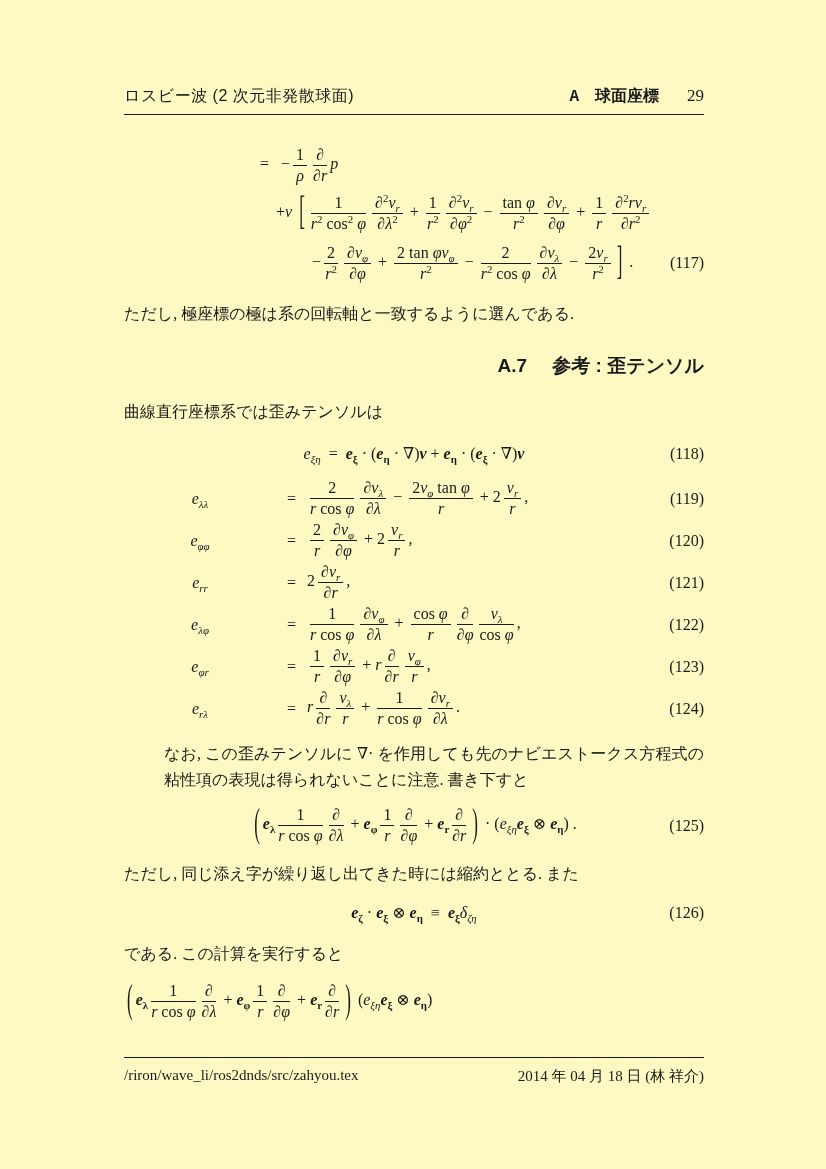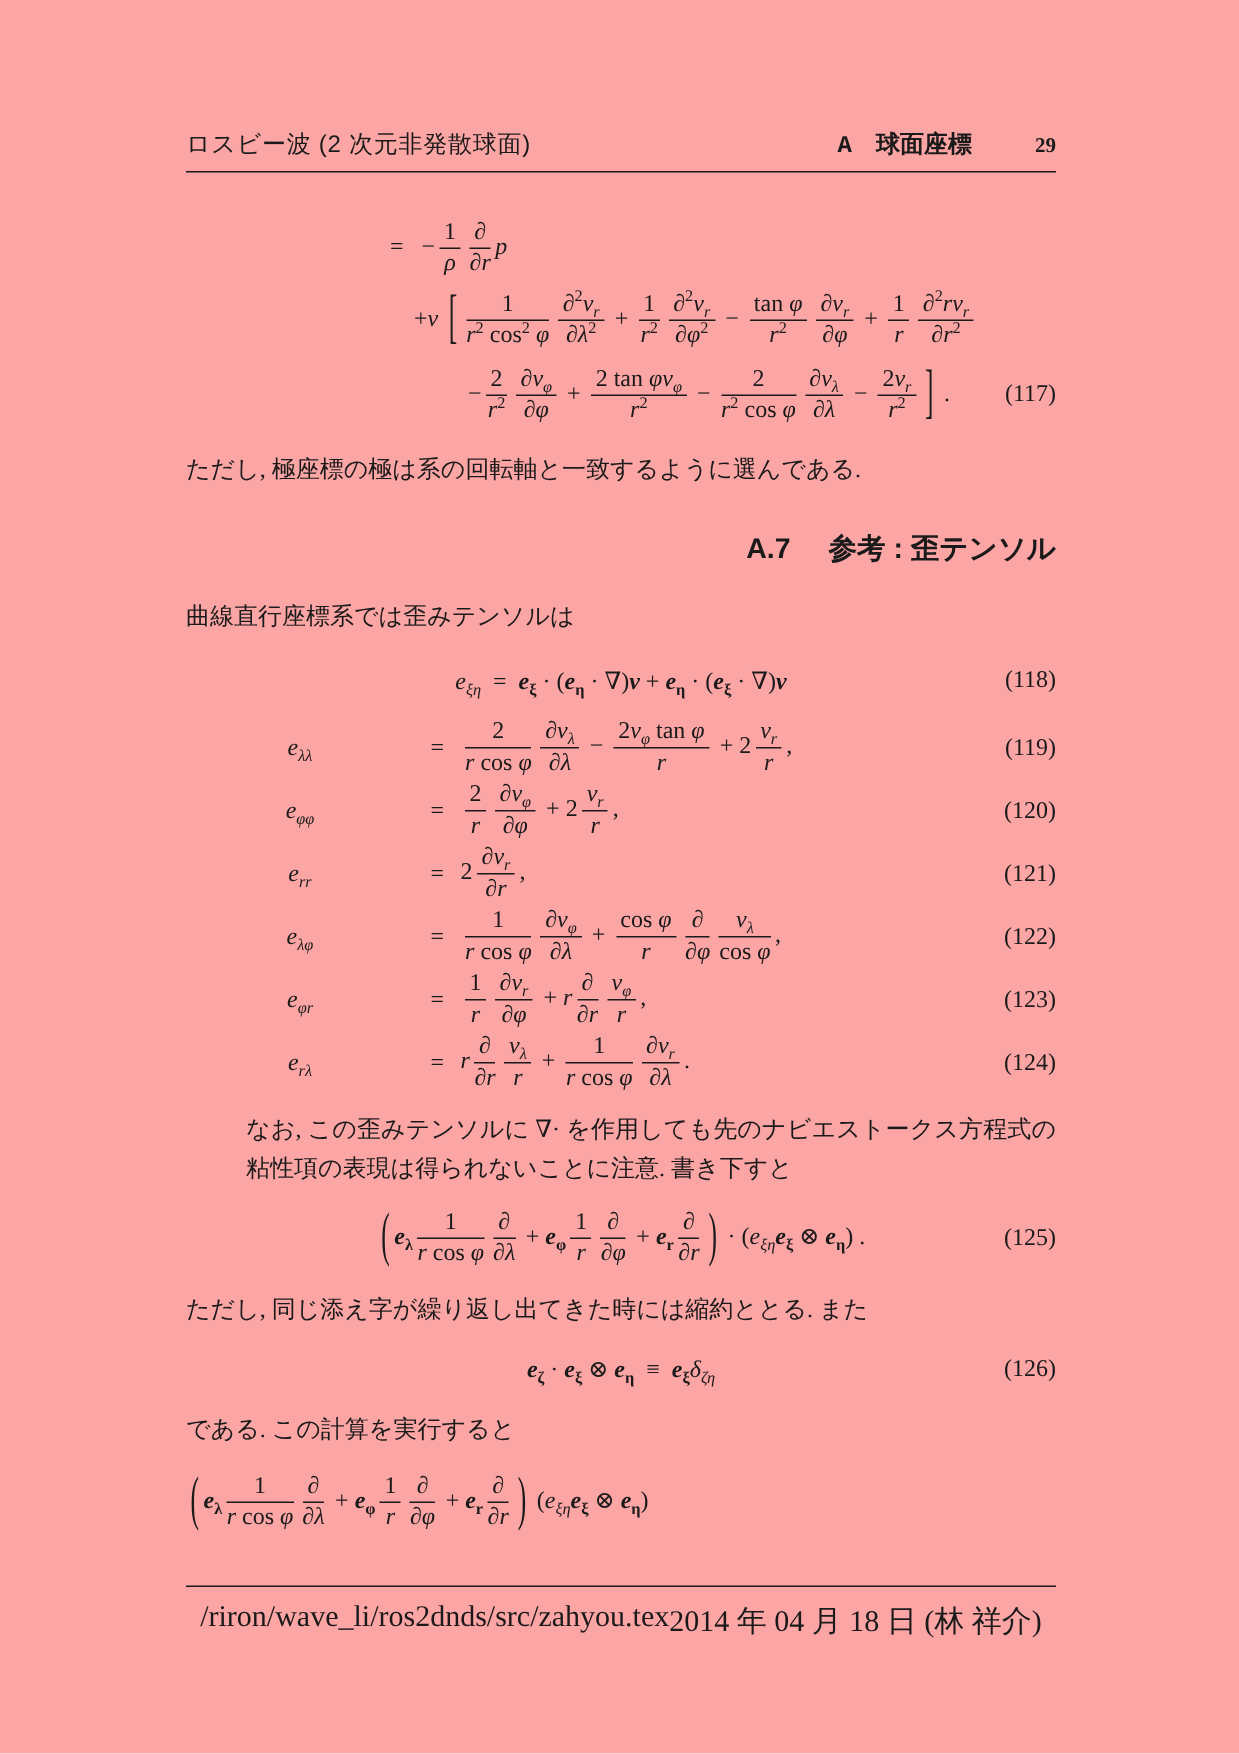--- a/index.html
+++ b/index.html
@@ -1,30 +1,30 @@
 <!DOCTYPE html>
 <html lang="ja"><head>
 <meta charset="utf-8">
 <style>
   * { margin:0; padding:0; box-sizing:border-box; }
   html, body { background:#ffffff; }
   body { width:826px; height:1169px; }
   .page {
-    position:relative; width:826px; height:1169px; background:#fca5a5;
+    position:relative; width:826px; height:1169px; background:#fef9c3;
     color:#1a1a1a; overflow:hidden;
     font-family:"Liberation Serif","DejaVu Serif",serif;
   }
   .content { position:absolute; left:124px; top:86px; width:580px; }
 
   
   .page-header { display:flex; align-items:baseline; font-size:16px;
     padding-bottom:7px; border-bottom:1.5px solid #1a1a1a; }
   .h-left  { font-family:"Liberation Sans","DejaVu Sans",sans-serif; letter-spacing:0.5px; }
   .h-right { margin-left:auto; font-weight:bold; font-family:Liberation Mono, monospace; }
-  .h-page  { font-weight:bold; margin-left:42px; font-size:14px; }
+  .h-page  { font-weight:normal; margin-left:28px; font-size:17px; }
 
   
   .para { font-size:16px; line-height:1.62; text-align:justify; }
 
   
   .sec { margin-top:26px; font-size:19px; font-weight:bold;
     font-family:"Liberation Sans","DejaVu Sans",sans-serif;text-align:right; }
   .sec .sec-title { margin-left:20px; }
 
   
@@ -48,21 +48,21 @@
   .eq-row { position:relative; display:flex; align-items:center; font-size:16px; min-height:40px; margin:2px 0; }
   .eq-lhs { width:152px; text-align:center; }
   .eq-sign { padding:0 11px; }
   .eq125 { margin-top:8px; min-height:50px; }
   .eq126 { margin-top:10px; min-height:32px; }
   .eq-final { margin-top:8px; min-height:54px; justify-content:flex-start; }
 
   
   .page-footer { position:absolute; left:124px; top:1057px; width:580px;
     border-top:1.2px solid #1a1a1a; padding-top:9px;
-    display:flex; justify-content:center; font-size:20px; }
+    display:flex; justify-content:space-between; font-size:15px; }
 </style>
 </head>
 <body>
 
 <div class="page">
   <div class="content">
 
     <div class="page-header">
       <span class="h-left">ロスビー波 (2 次元非発散球面)</span>
       <span class="h-right">A　球面座標</span>

